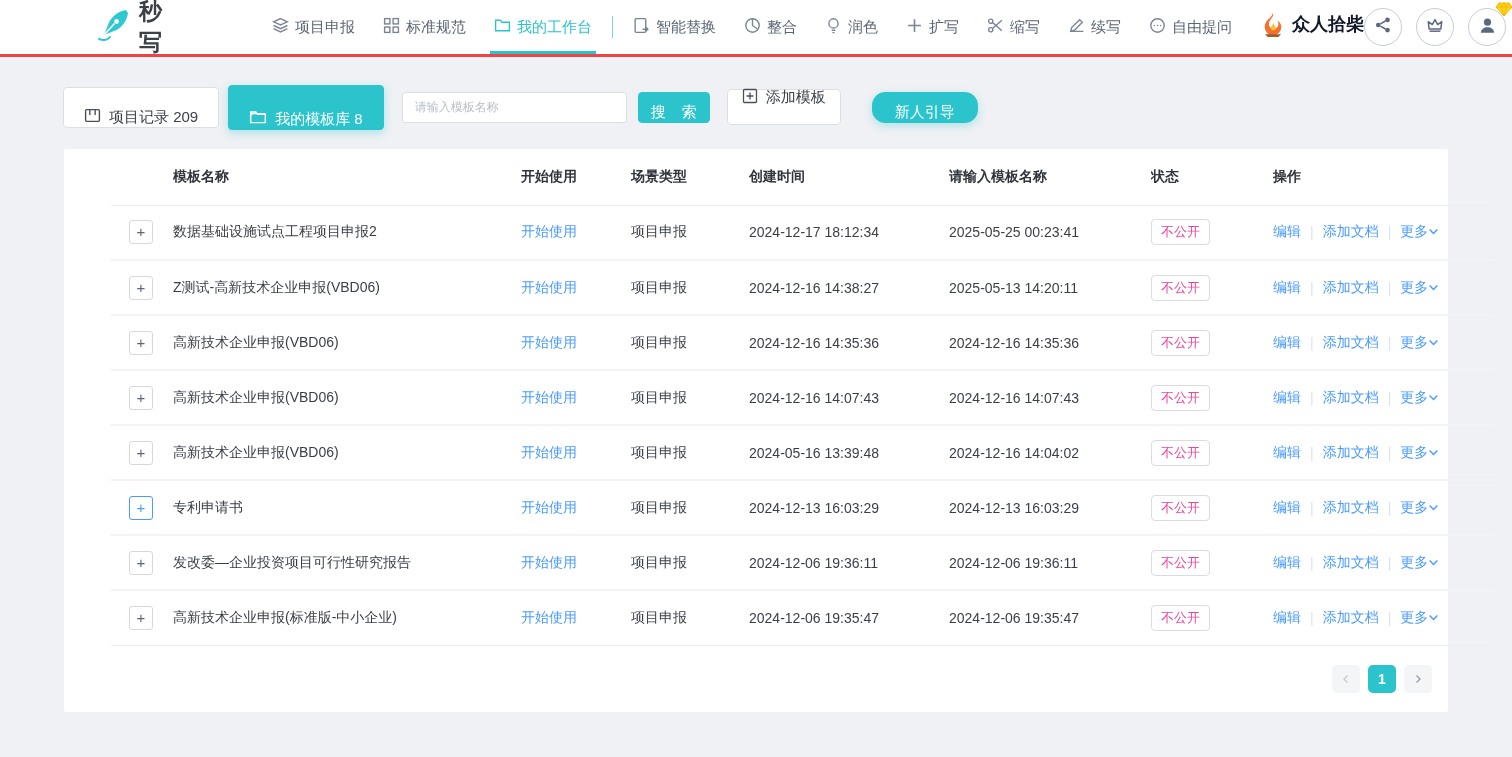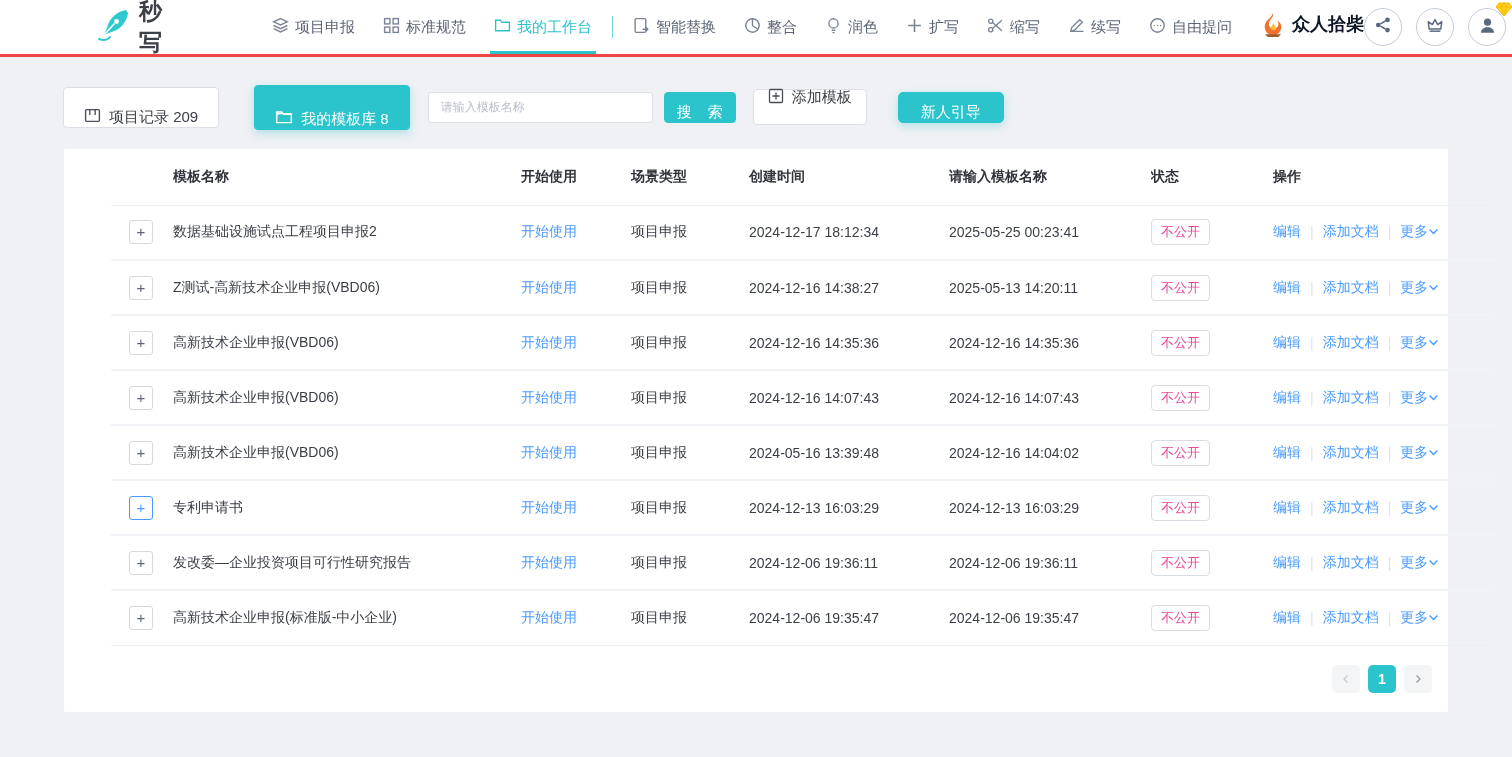--- a/index.html
+++ b/index.html
@@ -29,30 +29,30 @@
     background:#fff; position:relative; }
   .diamond-badge { position:absolute; top:-7px; right:-8px; }
 
   
   .toolbar { display:flex; align-items:center; margin:27px 63px 0 63px; height:46px; }
   .btn { display:flex; align-items:flex-end; justify-content:center; gap:8px;
     border-radius:4px; cursor:pointer; font-size:15px; white-space:nowrap; }
   .btn-outline { background:#fff; border:1px solid #dcdfe6; color:#3c4148;
     height:41px; padding:0 20px; }
   .btn-teal { background:#2cc4cc; border:1px solid #2cc4cc; color:#fff; }
-  .tpl-lib { height:45px; padding:0 20px; margin-left:35px;
+  .tpl-lib { height:45px; padding:0 20px; margin-left:9px;
     box-shadow:0 3px 8px rgba(44,196,204,.35); }
   .search-input { height:31px; width:225px; margin-left:18px; border:1px solid #dcdfe6;
     border-radius:3px; padding:0 12px; font-size:12px; color:#333; outline:none;
     font-family:inherit; }
   .search-input::placeholder { color:#b9bfc9; }
   .search-btn { height:31px; width:72px; margin-left:11px; font-size:15px;
     letter-spacing:6px; padding-left:6px; }
   .add-tpl { height:32px; padding:17px 14px; margin-left:17px; font-size:15px; }
-  .guide-btn { height:31px; padding:0 22px; margin-left:31px; border-radius:5px;
+  .guide-btn { height:31px; padding:0 22px; margin-left:31px; border-radius:13px;
     font-size:15px; box-shadow:0 3px 8px rgba(44,196,204,.3); }
 
   
   .card { background:#fff; margin:18px 63px 0 63px; border-radius:3px;
     border:1px solid #f0f1f3; }
   table { width:100%; border-collapse:collapse; table-layout:fixed;margin-left:47px; }
   th, td { font-size:14px; text-align:left; overflow:hidden; white-space:nowrap; }
   thead th { height:56px; color:#31343a; font-weight:bold;
     border-bottom:1px solid #ebeef5; }
   tbody td { height:55px; color:#3a3f47; border-bottom:2px solid #f2f3f6; }

